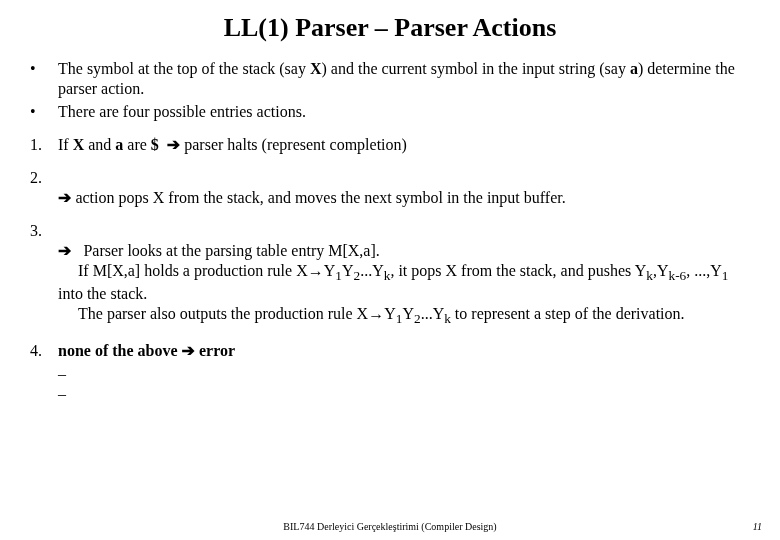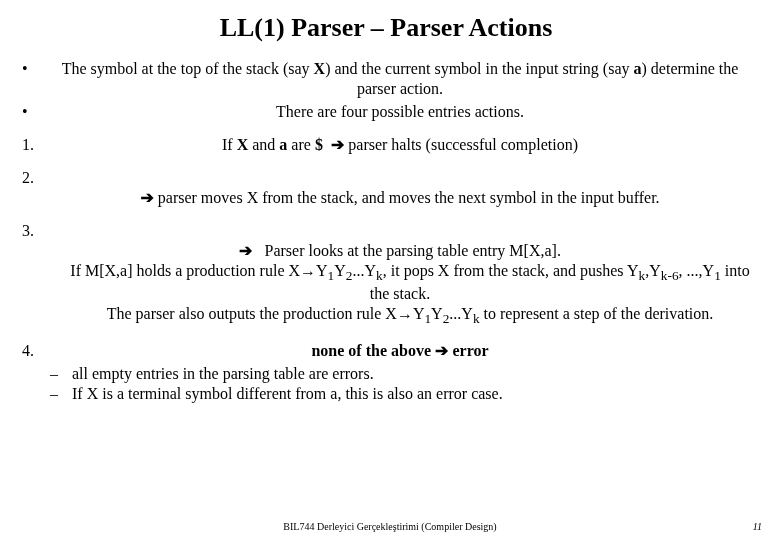--- a/index.html
+++ b/index.html
@@ -7,37 +7,37 @@
     padding: 0;
     font-family: "Times New Roman", Times, serif;
     background: #fff;
     color: #000;
     width: 780px;
     height: 540px;
     position: relative;
     box-sizing: border-box;
   }
   .slide {
-    padding: 12px 30px 24px 22px;
+    padding: 12px 30px 24px 30px;
     box-sizing: border-box;
     width: 100%;
     height: 100%;
     font-size: 16px;
     line-height: 1.25;
     border-radius: 32px;
   }
   h1 {
     text-align: center;
     font-weight: bold;
     font-size: 26px;
     margin: 0 0 14px 0;
   }
   .row { display: flex; margin-bottom: 3px; }
   .marker { width: 28px; flex-shrink: 0; }
-  .content { flex: 1; text-align: center; }
+  .content { flex: 1; }
   .spacer { height: 10px; }
   .subrow { display: flex; margin-left: 28px; }
   .submarker { width: 22px; flex-shrink: 0; }
   .arrow { font-weight: bold; }
   .footer {
     position: absolute;
     bottom: 8px;
     left: 0;
     width: 100%;
     text-align: center;
@@ -68,31 +68,31 @@
     <div class="marker">•</div>
     <div class="content">There are four possible entries actions.</div>
   </div>
 
   <div class="spacer"></div>
 
   <div class="row">
     <div class="marker">1.</div>
     <div class="content">
       <span>If </span><b>X</b><span> and </span><b>a</b><span> are </span><b>$</b>
-      &nbsp;<span class="arrow">➔</span><span> parser halts (successful completion)</span>
+      &nbsp;<span class="arrow">➔</span><span> parser halts (represent completion)</span>
     </div>
   </div>
 
   <div class="spacer"></div>
 
   <div class="row">
     <div class="marker">2.</div>
     <div class="content">
       <br>
-      <span class="arrow">➔</span><span> parser moves </span><span>X</span><span> from the stack, and moves the next symbol in the input buffer.</span>
+      <span class="arrow">➔</span><span> action pops </span><span>X</span><span> from the stack, and moves the next symbol in the input buffer.</span>
     </div>
   </div>
 
   <div class="spacer"></div>
 
   <div class="row">
     <div class="marker">3.</div>
     <div class="content">
       <br>
       <span class="arrow">➔</span>&nbsp;&nbsp;&nbsp;<span>Parser looks at the parsing table entry M[X,a].</span><br>
@@ -105,22 +105,20 @@
 
   <div class="row">
     <div class="marker">4.</div>
     <div class="content">
       <b><span>none of the above  </span><span class="arrow">➔</span><span>   error</span></b>
     </div>
   </div>
 
   <div class="subrow">
     <div class="submarker">–</div>
-    <div>all empty entries in the parsing table are errors.</div>
   </div>
   <div class="subrow">
     <div class="submarker">–</div>
-    <div>If X is a terminal symbol different from a, this is also an error case.</div>
   </div>
 </div>
 
 <div class="footer">BIL744 Derleyici Gerçekleştirimi (Compiler Design)</div>
 <div class="pagenum">11</div>
 
 </body></html>

